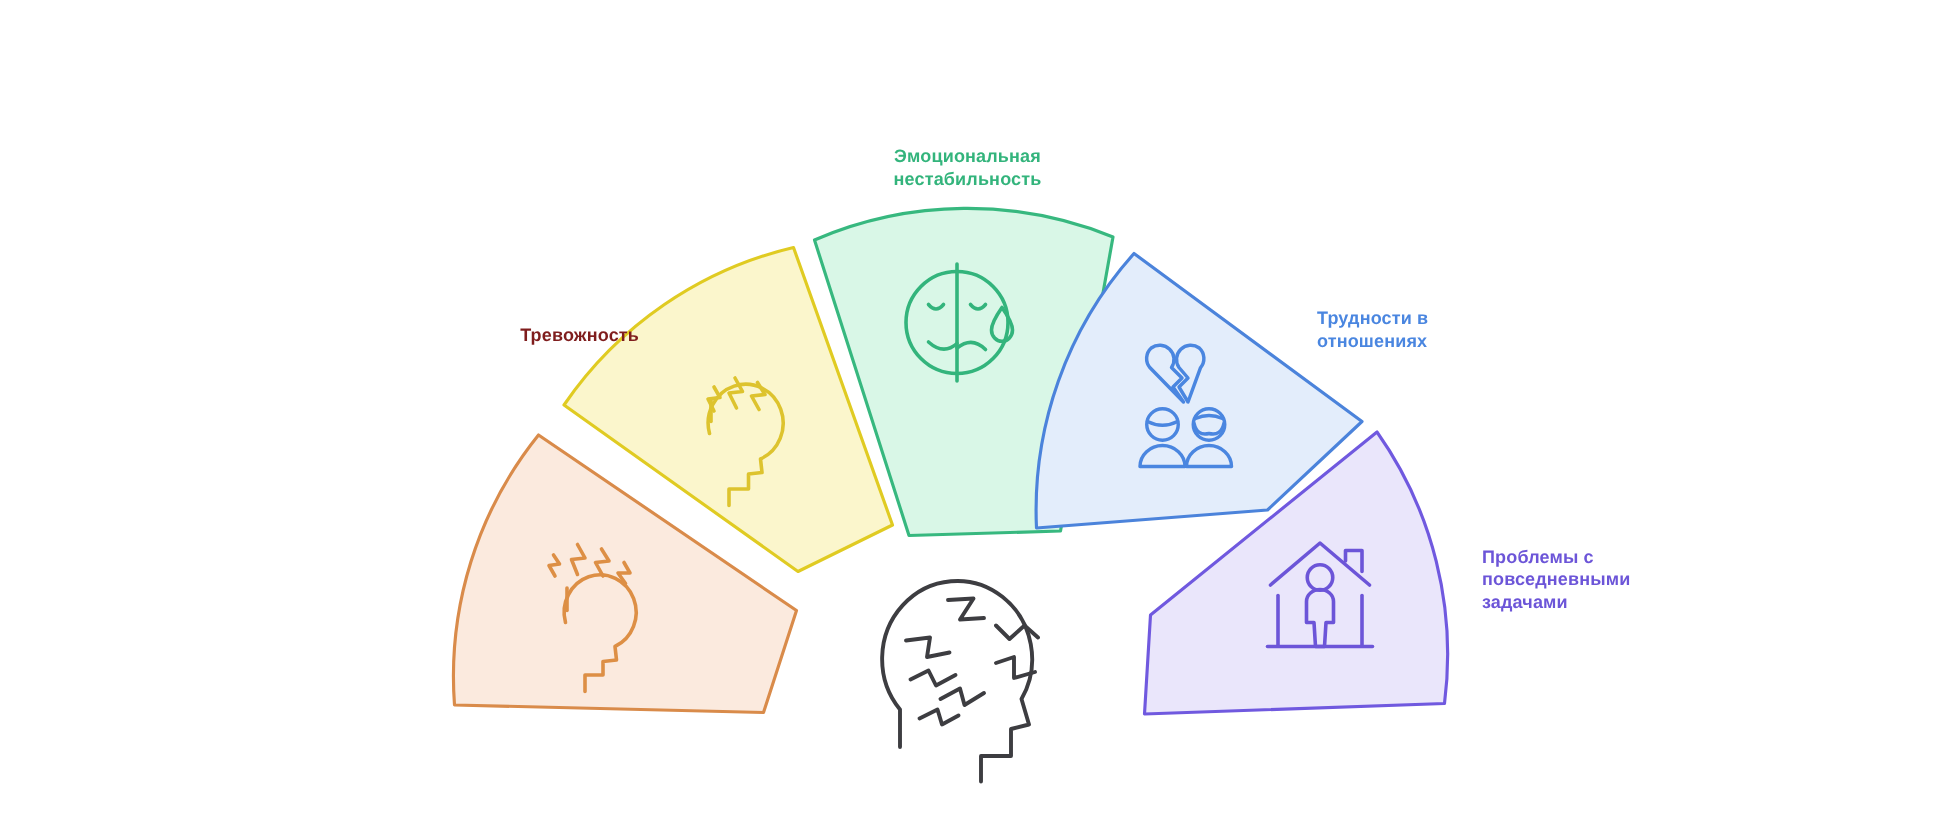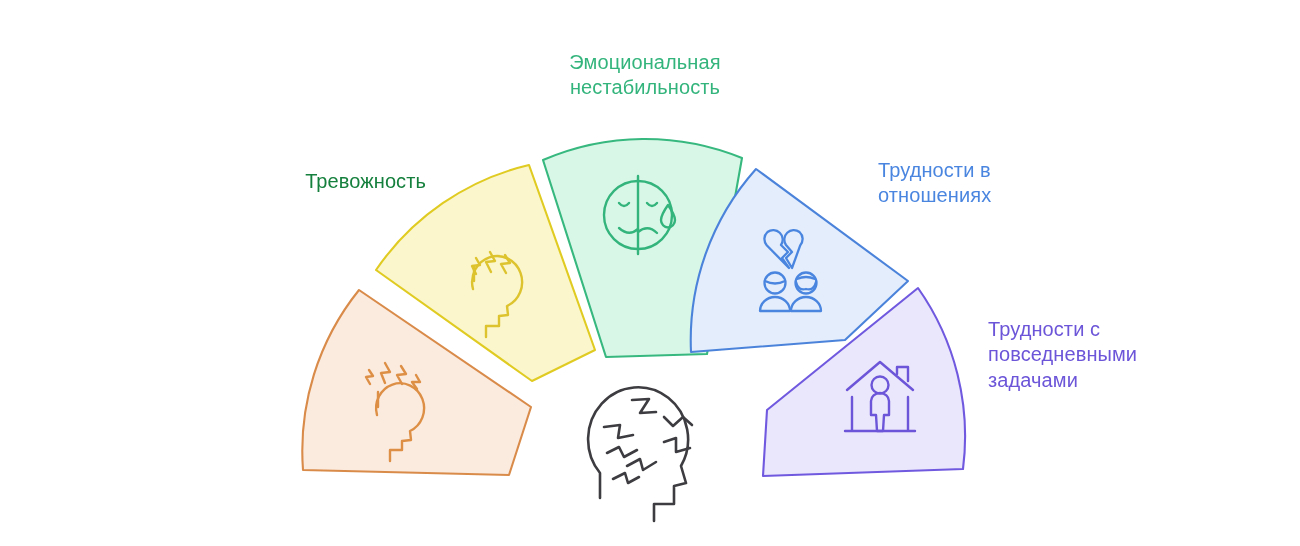--- a/index.html
+++ b/index.html
@@ -24,39 +24,40 @@
   svg#fan-svg {
     position: absolute;
     left: 0;
     top: 0;
     width: 1300px;
     height: 546px;
     display: block;
   }
   .seg-label {
     position: absolute;
-    font-weight: normal;
-    font-size: 20px;
+    font-weight: bold;
+    font-size: 12px;
     line-height: 1.27;
     letter-spacing: 0.1px;
     white-space: pre-line;
+    margin-top: 47px;
   }
   .lbl-emotional {
     left: 540px;
     top: 50px;
     width: 210px;
     text-align: center;
     color: #33b47c;
   }
   .lbl-anxiety {
     left: 226px;
     top: 169px;
     width: 200px;
     text-align: right;
-    color: #15803d;
+    color: #7f1d1d;
   }
   .lbl-intrusive {
     left: 96px;
     top: 318px;
     width: 212px;
     text-align: right;
     color: #dd8f45;
   }
   .lbl-relationships {
     left: 878px;
@@ -167,17 +168,17 @@
 
   <div class="seg-label lbl-emotional">Эмоциональная
 нестабильность</div>
 
   <div class="seg-label lbl-anxiety">Тревожность</div>
 
 
   <div class="seg-label lbl-relationships">Трудности в
 отношениях</div>
 
-  <div class="seg-label lbl-daily">Трудности с
+  <div class="seg-label lbl-daily">Проблемы с
 повседневными
 задачами</div>
 
 </div>
 
 </body></html>

